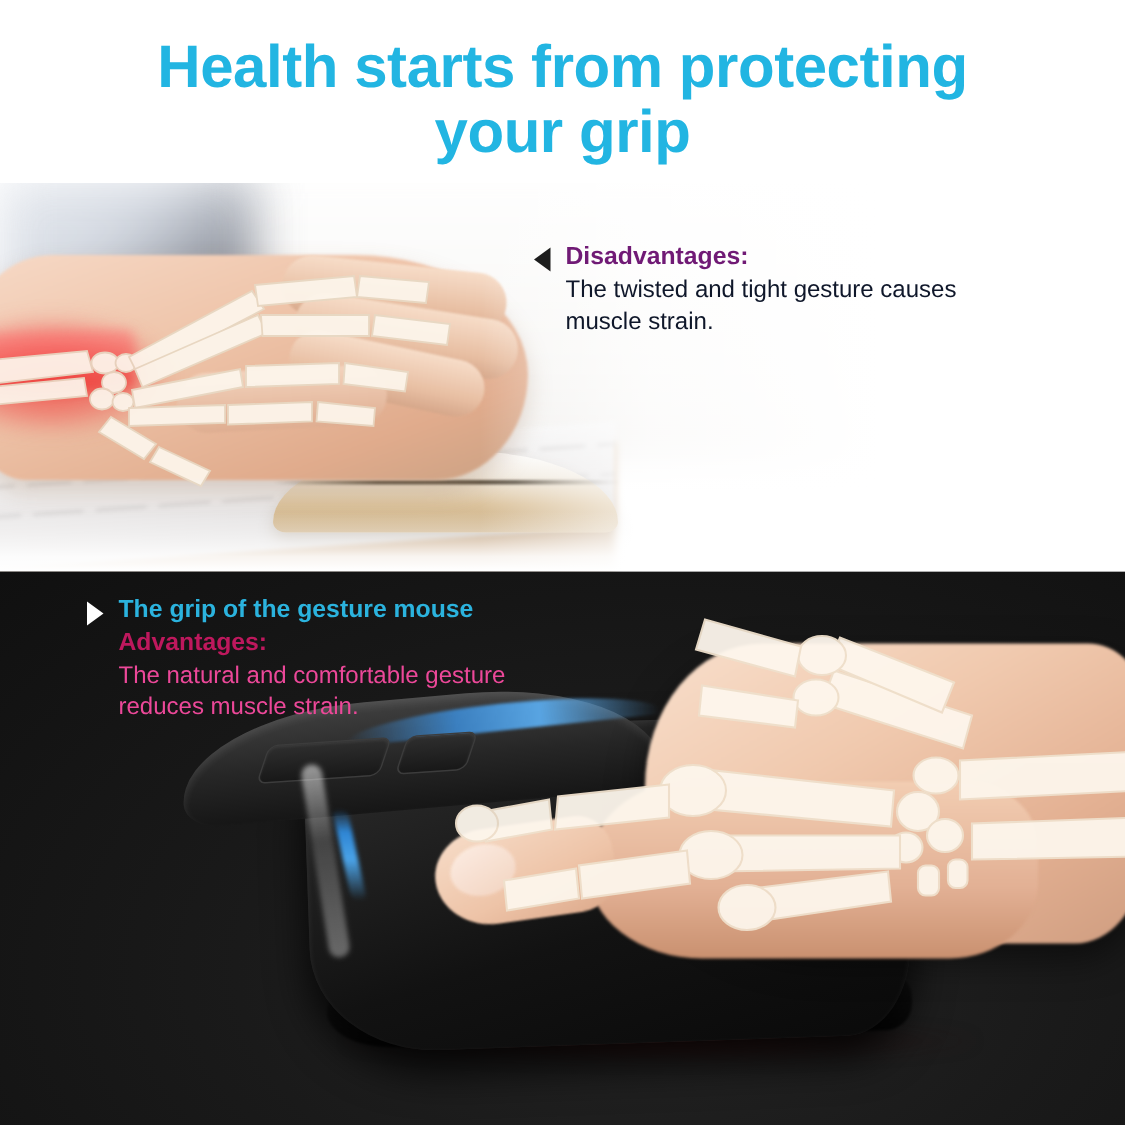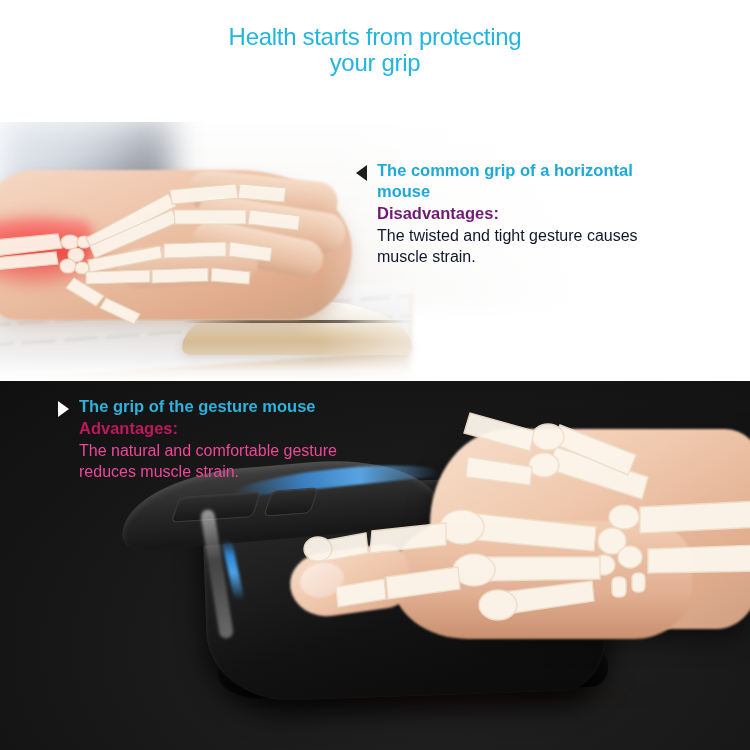--- a/index.html
+++ b/index.html
@@ -12,21 +12,21 @@
   #page{ position:relative; width:750px; height:750px; overflow:hidden; background:#fff; }
 
   
   .headline-block{
     position:absolute; left:0; top:0; width:750px; height:122px;
     background:#ffffff; z-index:20;
     display:flex; flex-direction:column; align-items:center; justify-content:flex-start;
     padding-top:24px;
   }
   .headline{
-    color:#22b5e2; font-weight:normal; font-size:24px; line-height:1.08;
+    color:#22b5e2; font-weight:bold; font-size:40px; line-height:1.08;
     letter-spacing:-0.3px; text-align:center; width:620px;
   }
   .headline .l2{ display:block; }
 
   
   .section-top{
     position:absolute; left:0; top:118px; width:750px; height:263px;
     background:#ffffff; overflow:hidden;
   }
   .top-hairline{
@@ -304,21 +304,20 @@
     </svg>
 
     <div class="white-fade-right"></div>
     <div class="white-fade-bottom"></div>
   </div>
 
   <div class="callout callout-top">
     <div class="callout-row">
       <span class="tri tri-left"></span>
       <div class="c-textwrap">
-        <div class="c-head">The common grip of a horizontal mouse</div>
         <div class="c-sub">Disadvantages:</div>
         <div class="c-body">The twisted and tight gesture causes muscle strain.</div>
       </div>
     </div>
   </div>
 
   <div class="section-bottom">
     <div class="dark-vignette"></div>
 
     <div class="v-shadow"></div>

